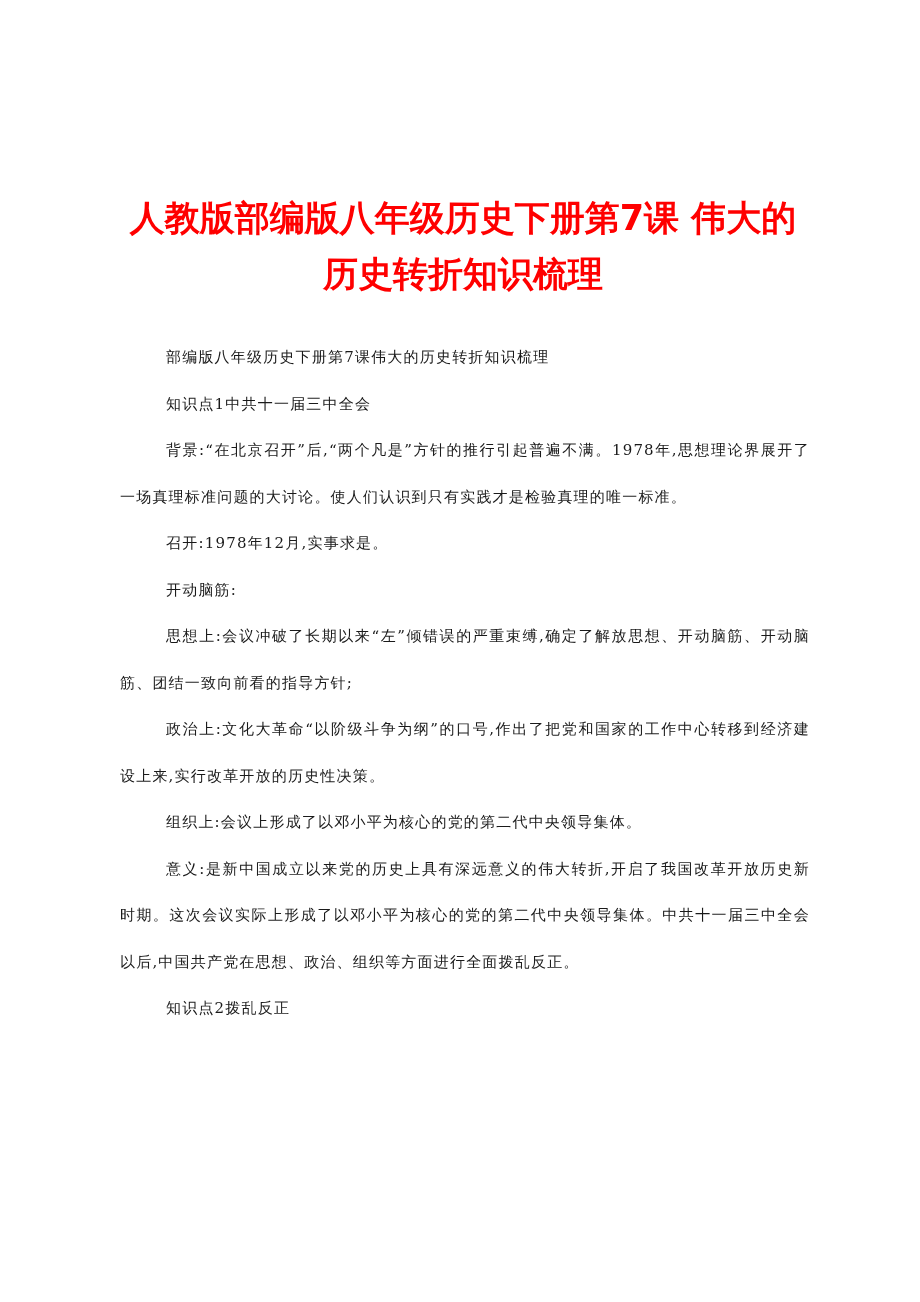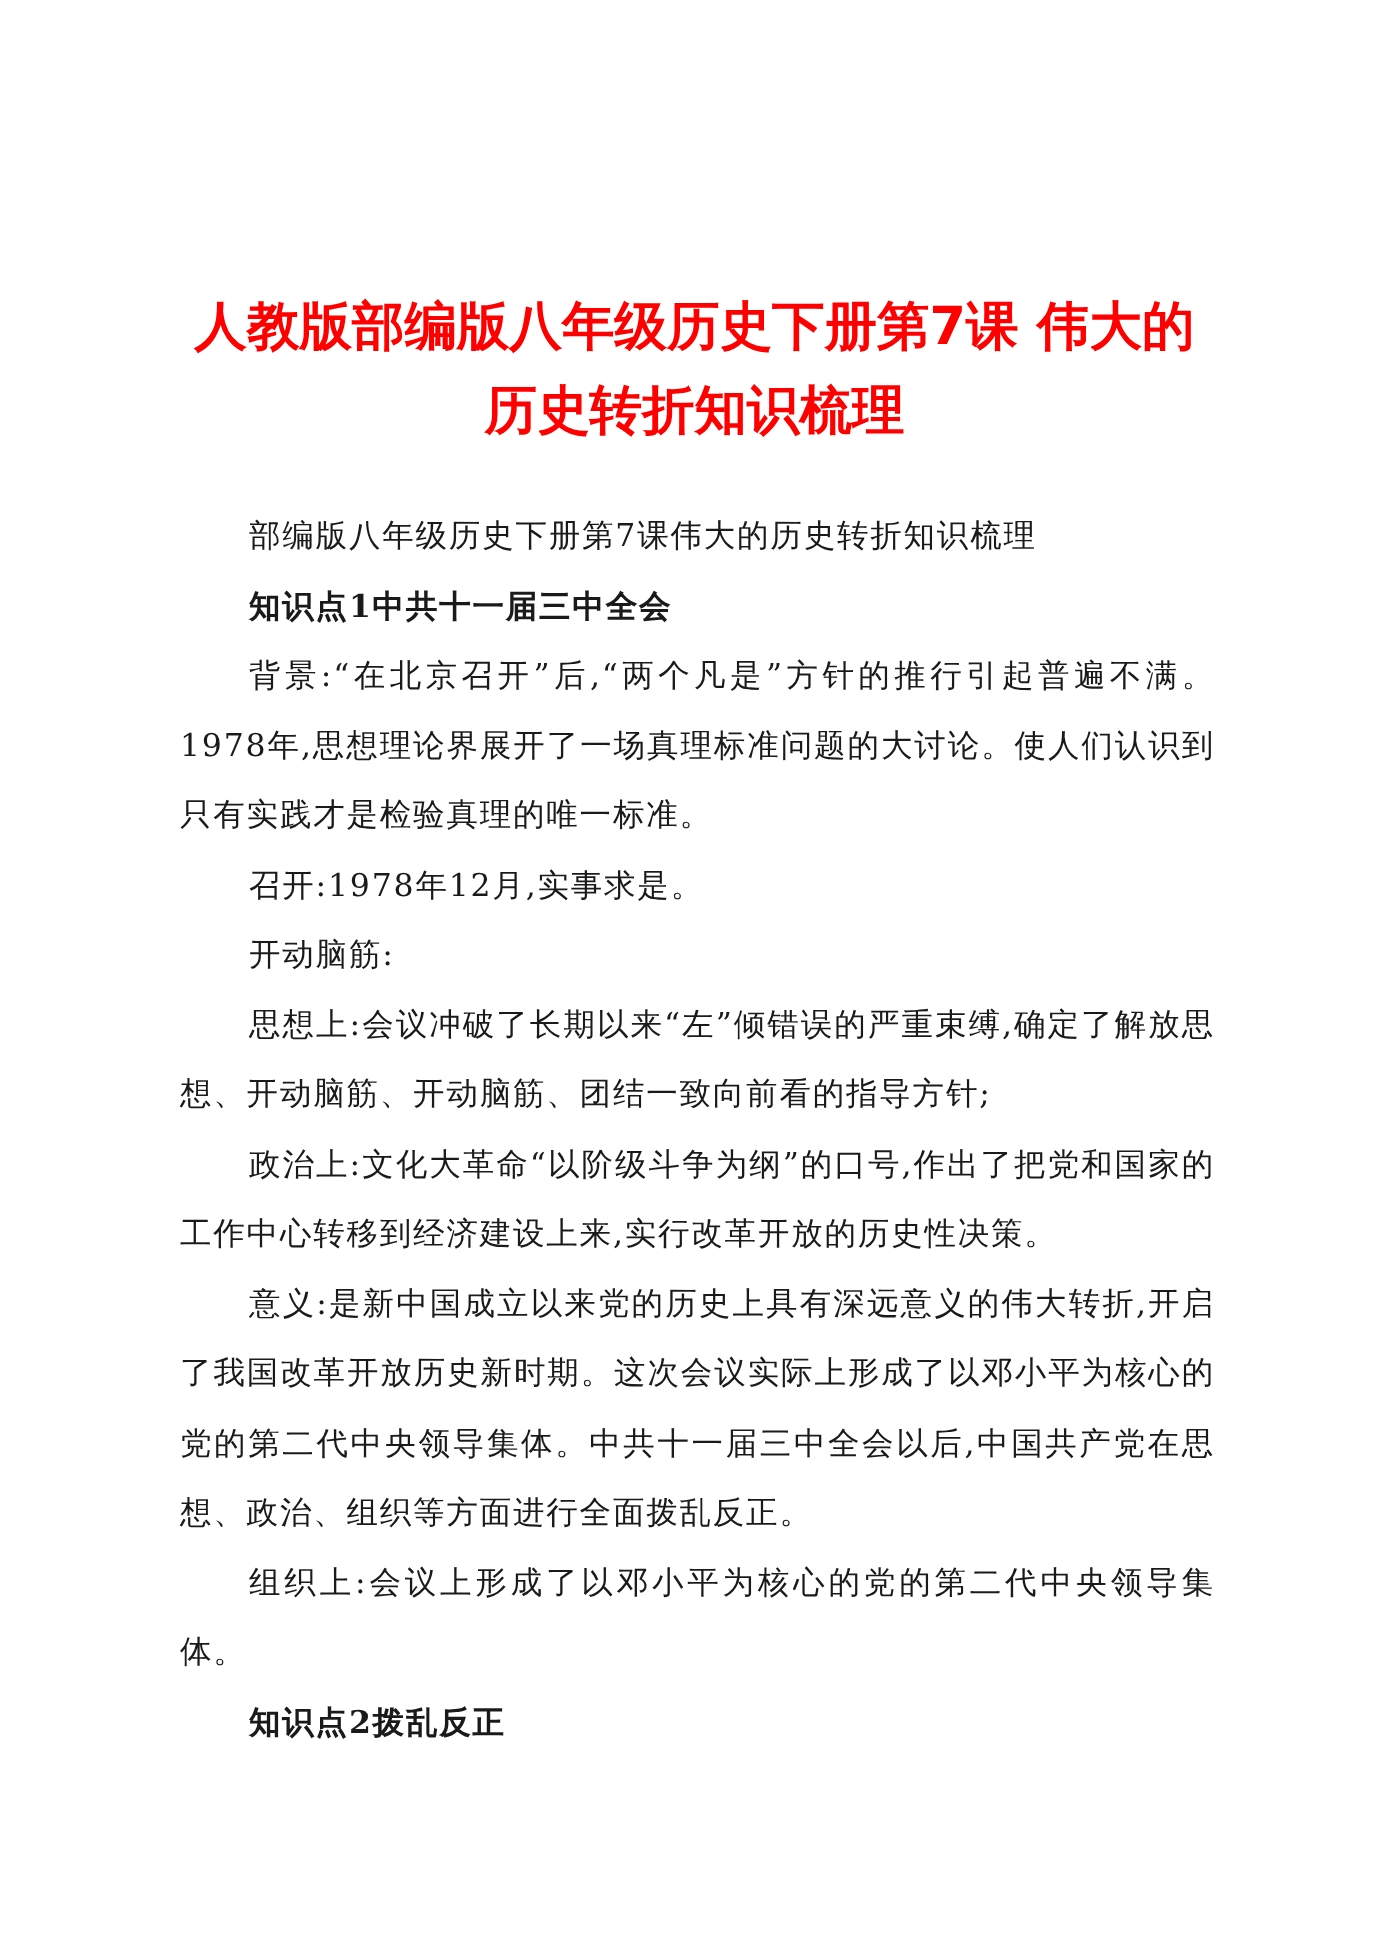--- a/index.html
+++ b/index.html
@@ -34,44 +34,44 @@
       font-weight: bold;
       font-size: 35px;
       line-height: 56px;
       letter-spacing: 0px;
     }
     .body-text {
       position: absolute;
       left: 120px;
       top: 334px;
       width: 690px;
-      font-size: 21px;
+      font-size: 15px;
       line-height: 46.5px;
       letter-spacing: 1.2px;
     }
     .para {
       margin: 0;
       text-indent: 46px;
       text-align: justify;
     }
     .para.heading {
-      font-weight: bold;
+      font-weight: normal;
     }
   </style>
 </head>
 <body>
 
 <div class="page">
   <h1 class="title">人教版部编版八年级历史下册第7课 伟大的历史转折知识梳理</h1>
 
   <div class="body-text">
     <p class="para">部编版八年级历史下册第7课伟大的历史转折知识梳理</p>
     <p class="para heading">知识点1中共十一届三中全会</p>
     <p class="para">背景:“在北京召开”后,“两个凡是”方针的推行引起普遍不满。1978年,思想理论界展开了一场真理标准问题的大讨论。使人们认识到只有实践才是检验真理的唯一标准。</p>
     <p class="para">召开:1978年12月,实事求是。</p>
     <p class="para">开动脑筋:</p>
     <p class="para">思想上:会议冲破了长期以来“左”倾错误的严重束缚,确定了解放思想、开动脑筋、开动脑筋、团结一致向前看的指导方针;</p>
     <p class="para">政治上:文化大革命“以阶级斗争为纲”的口号,作出了把党和国家的工作中心转移到经济建设上来,实行改革开放的历史性决策。</p>
+    <p class="para">组织上:会议上形成了以邓小平为核心的党的第二代中央领导集体。</p>
     <p class="para">意义:是新中国成立以来党的历史上具有深远意义的伟大转折,开启了我国改革开放历史新时期。这次会议实际上形成了以邓小平为核心的党的第二代中央领导集体。中共十一届三中全会以后,中国共产党在思想、政治、组织等方面进行全面拨乱反正。</p>
-    <p class="para">组织上:会议上形成了以邓小平为核心的党的第二代中央领导集体。</p>
     <p class="para heading">知识点2拨乱反正</p>
   </div>
 </div>
 
 </body></html>

